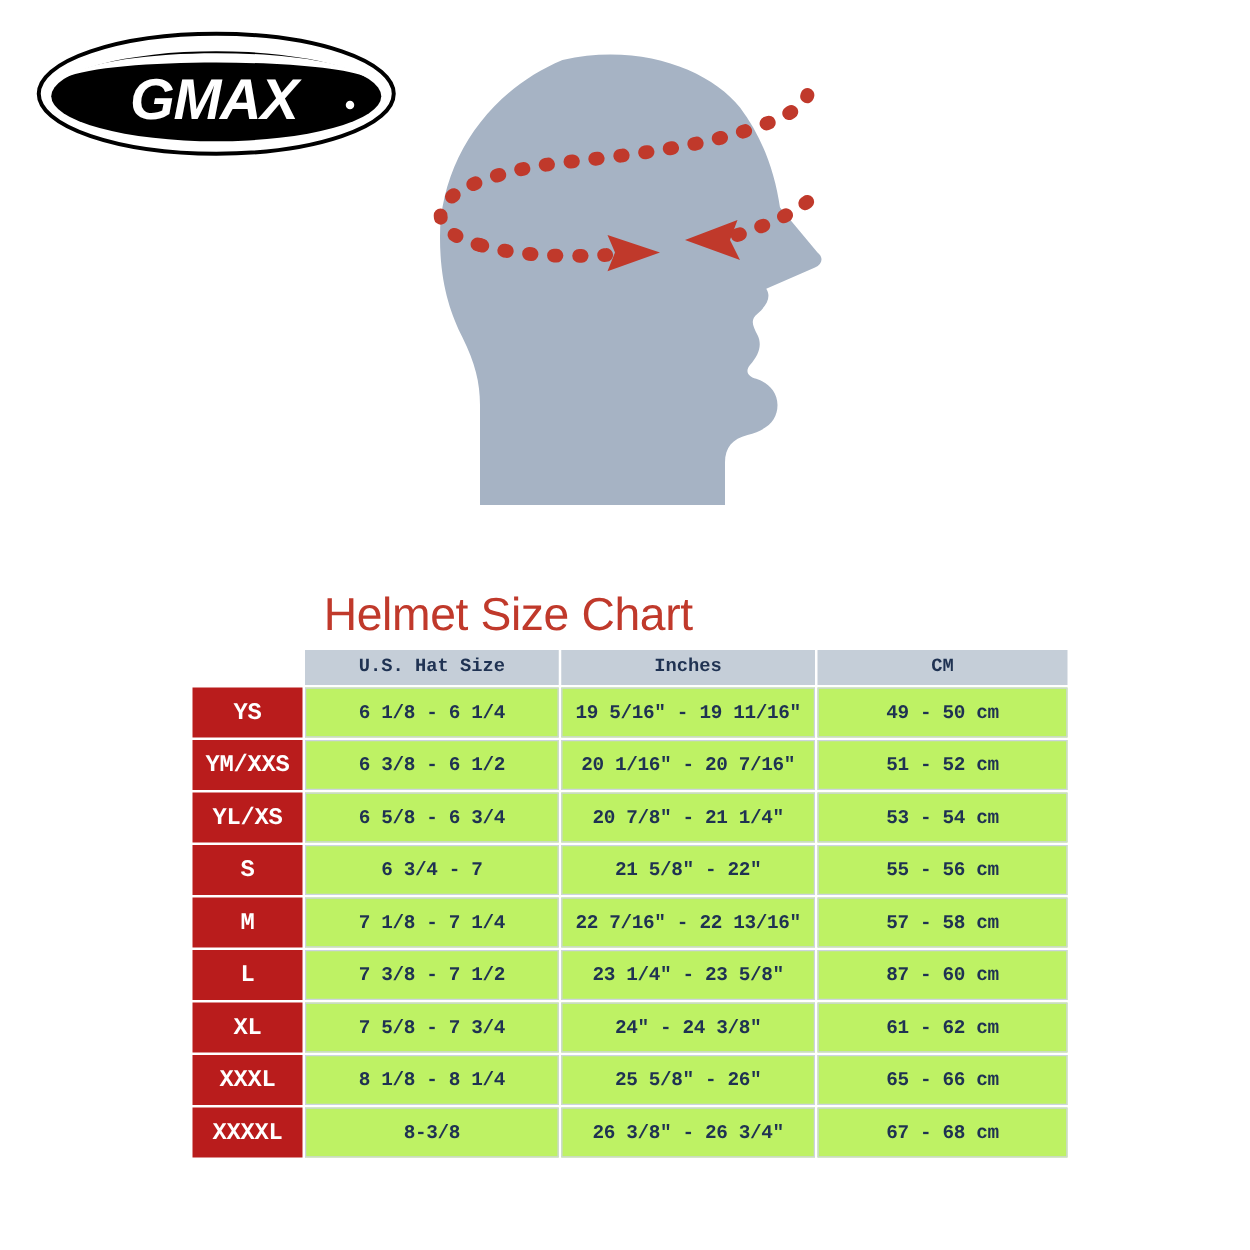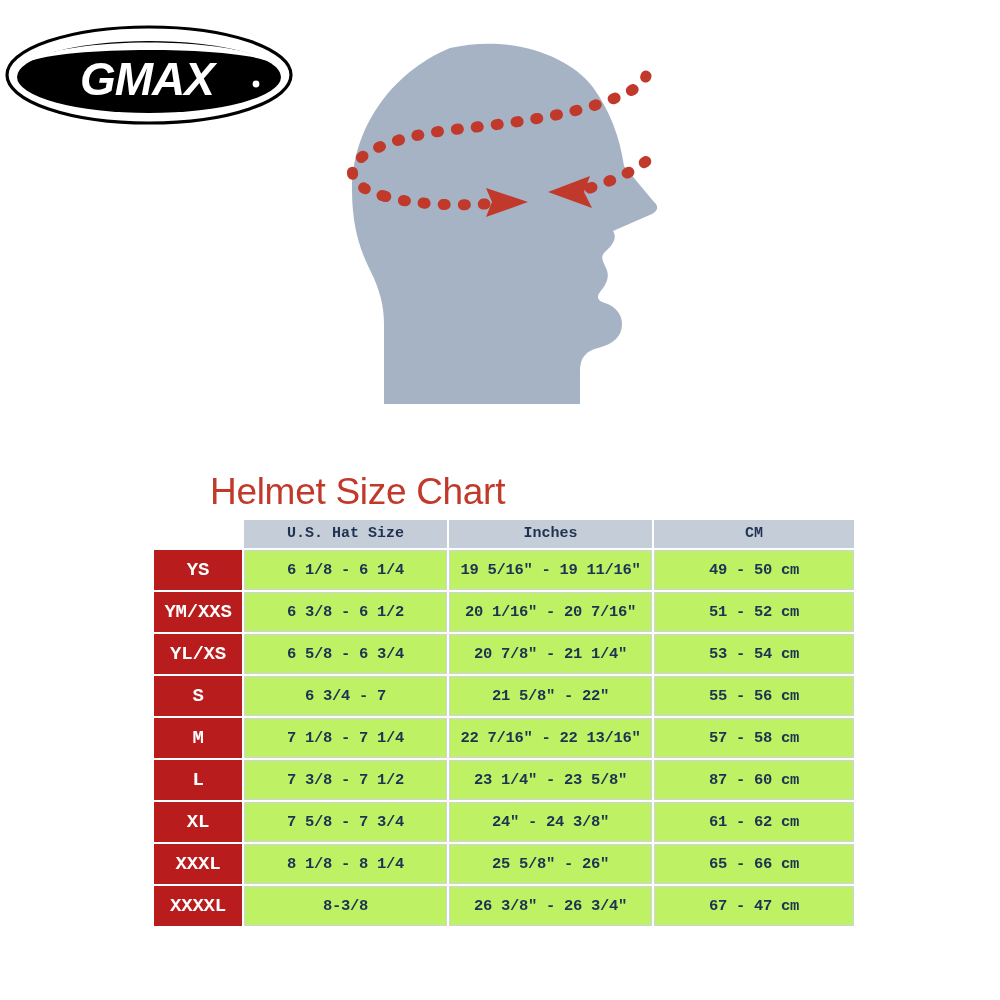--- a/index.html
+++ b/index.html
@@ -11,21 +11,21 @@
     height: 1000px;
     background: #ffffff;
     font-family: "Liberation Sans", sans-serif;
     position: relative;
     overflow: hidden;
   }
 
   
   #brand-logo {
     position: absolute;
-    left: 4px;
+    left: 28px;
     top: 22px;
     width: 290px;
     height: 106px;
   }
 
   
   #head-illustration {
     position: absolute;
     left: 280px;
     top: 18px;
@@ -39,21 +39,21 @@
     left: 152px;
     top: 472px;
     width: 700px;
   }
 
   #chart-title {
     color: #c0392b;
     font-size: 37px;
     font-weight: 400;
     letter-spacing: -0.3px;
-    margin: 0 0 6px 58px;
+    margin: 0 0 6px 107px;
     line-height: 1.08;
     font-family: "Liberation Sans", sans-serif;
     white-space: nowrap;
   }
 
   table.size-table {
     border-collapse: separate;
     border-spacing: 2px;
     width: 696px;
     table-layout: fixed;
@@ -232,17 +232,17 @@
         <tr>
           <td class="size-cell">XXXL</td>
           <td class="data-cell">8 1/8 - 8 1/4</td>
           <td class="data-cell">25 5/8" - 26"</td>
           <td class="data-cell">65 - 66 cm</td>
         </tr>
         <tr>
           <td class="size-cell">XXXXL</td>
           <td class="data-cell">8-3/8</td>
           <td class="data-cell">26 3/8" - 26 3/4"</td>
-          <td class="data-cell">67 - 47 cm</td>
+          <td class="data-cell">67 - 68 cm</td>
         </tr>
       </tbody>
   </table>
 </div>
 
 </body></html>

